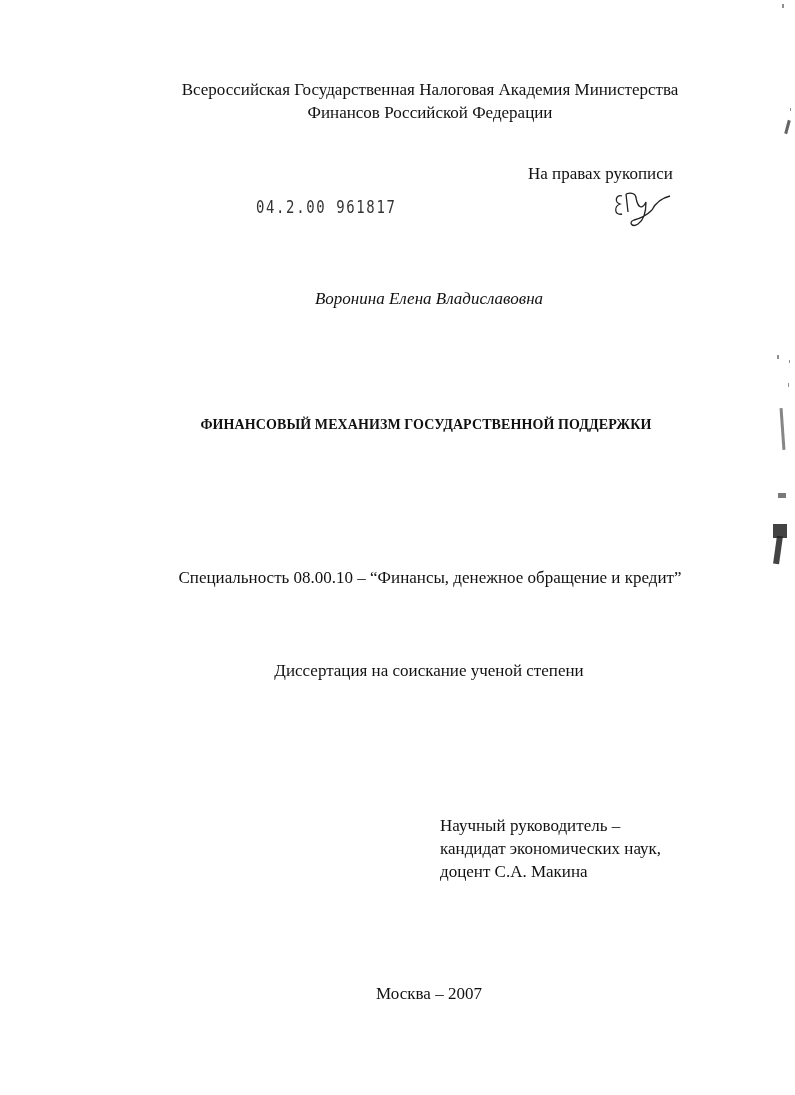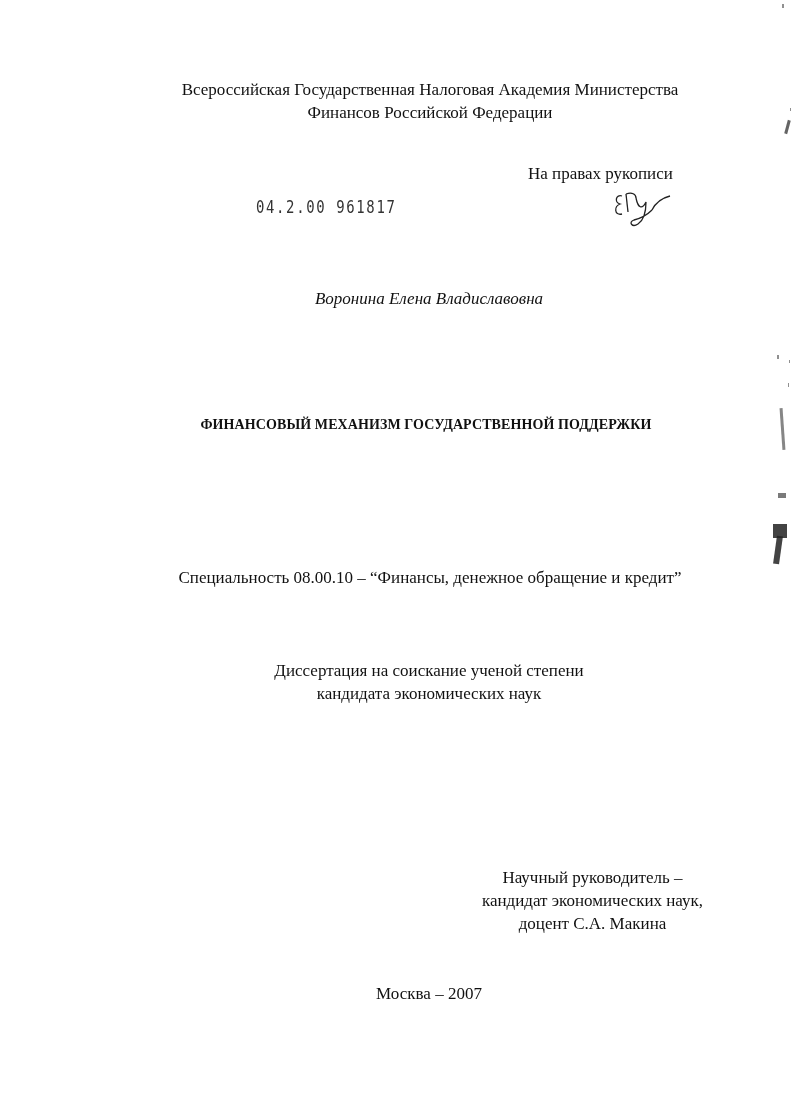--- a/index.html
+++ b/index.html
@@ -65,22 +65,22 @@
     .title .line { display: block; }
     .specialty {
       left: 100px; width: 660px; top: 543px; margin-top: 24px;
     }
     .degree {
       left: 200px; width: 458px; top: 624px;
       line-height: 23px;
       margin-top: 35px;
     }
     .supervisor {
-      left: 440px; width: 305px; top: 866px;
-      text-align: center;
+      left: 440px; width: 305px; top: 814px;
+      text-align: left;
       line-height: 23px;
     }
     .supervisor .line { display: block; }
     .city-year {
       left: 300px; width: 258px; top: 983px;
     }
     .margin-mark {
       position: absolute;
       background: #222;
     }
@@ -110,21 +110,20 @@
   <div class="block center author">Воронина Елена Владиславовна</div>
 
   <div class="block center title">
     <span class="line">ФИНАНСОВЫЙ МЕХАНИЗМ ГОСУДАРСТВЕННОЙ ПОДДЕРЖКИ</span>
   </div>
 
   <div class="block center specialty">Специальность 08.00.10 – “Финансы, денежное обращение и кредит”</div>
 
   <div class="block center degree">
     <div>Диссертация на соискание ученой степени</div>
-    <div>кандидата экономических наук</div>
   </div>
 
   <div class="block supervisor">
     <span class="line">Научный руководитель –</span>
     <span class="line">кандидат экономических наук,</span>
     <span class="line">доцент С.А. Макина</span>
   </div>
 
   <div class="block center city-year">Москва – 2007</div>
 

